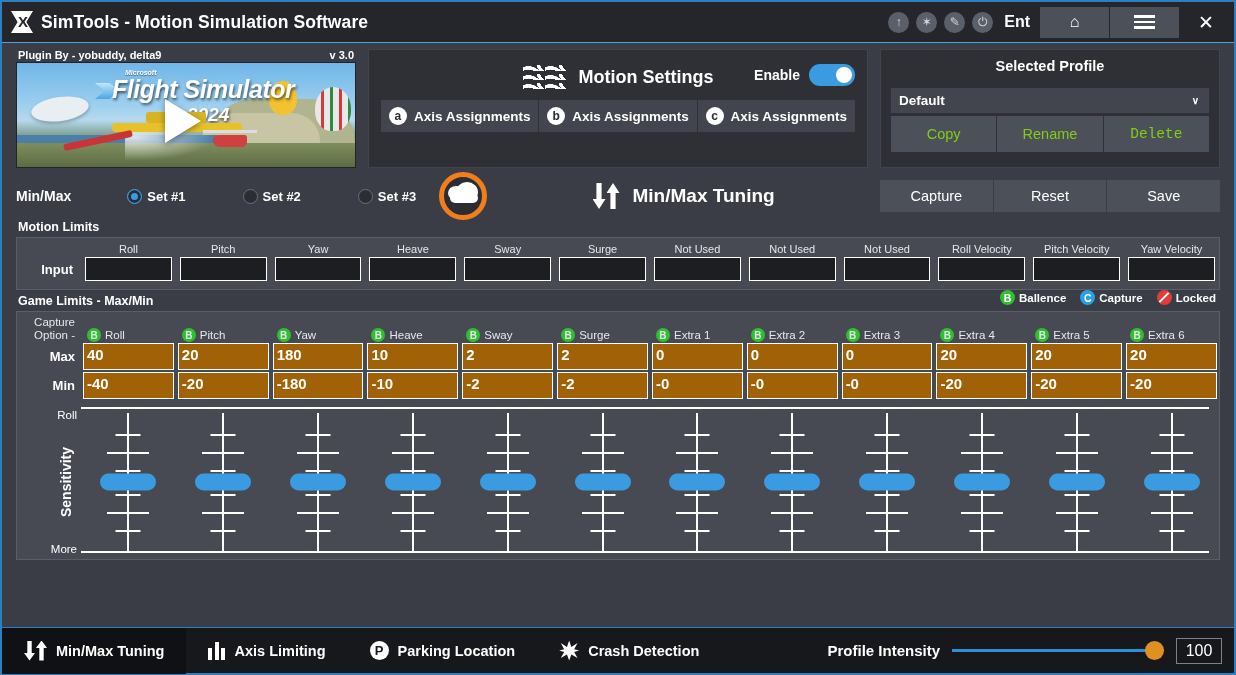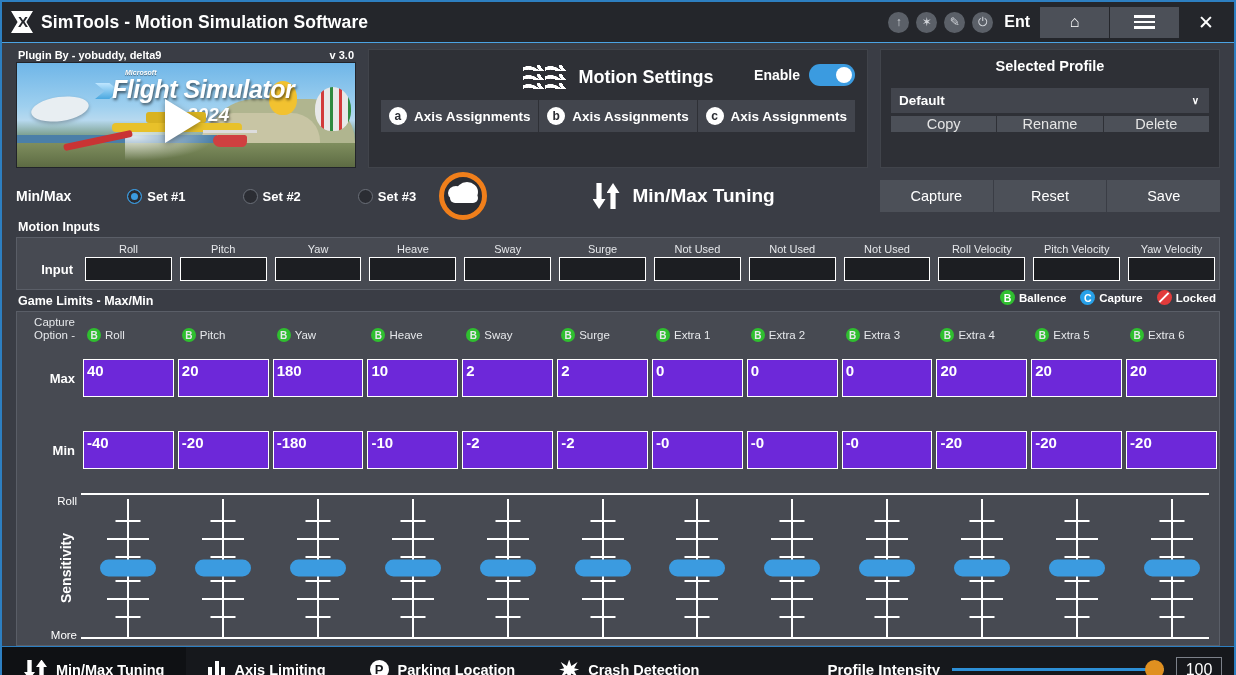--- a/index.html
+++ b/index.html
@@ -142,25 +142,25 @@
   
   .profile-panel { width: 340px; padding: 8px 10px 10px 10px; }
   .profile-title { color: #fff; font-size: 14.5px; font-weight: bold; text-align: center; margin-bottom: 14px; }
   .profile-select {
     height: 25px; background: #42454d; color: #fff; font-size: 13.5px; font-weight: bold;
     display: flex; align-items: center; padding: 0 8px; position: relative;
   }
   .profile-select .chev-d { position: absolute; right: 10px; font-size: 10px; }
   .profile-btns { display: flex; margin-top: 3px; }
   .profile-btns > div {
-    flex: 1; height: 16px; background: #4c5058; color: #e5e5e5;
+    flex: 1; height: 36px; background: #4c5058; color: #84cc16;
     font-size: 14.5px; display: flex; align-items: center; justify-content: center;
     border-right: 1px solid #2e3036;
   }
-  .profile-btns > div:last-child { border-right: none; }
+  .profile-btns > div:last-child { border-right: none; font-family: Liberation Mono, monospace; }
 
   
   .mmrow { display: flex; align-items: center; padding: 8px 14px 0 14px; height: 48px; }
   .mm-label { color: #fff; font-size: 14px; font-weight: bold; margin-right: 16px; }
   .radio-item { display: flex; align-items: center; gap: 5px; margin-right: 17px; margin-left: 40px; }
   .radio {
     width: 15px; height: 15px; border-radius: 50%; background: #2b2d33; border: 1px solid #6a6f78;
   }
   .radio.on { background: #3b9be0; border-color: #3b9be0; box-shadow: inset 0 0 0 3px #2b2d33, inset 0 0 0 9px #3b9be0; }
   .radio-item span { color: #fff; font-size: 13px; font-weight: bold; }
@@ -214,21 +214,21 @@
 
   .gl-headrow { display: flex; align-items: flex-end; padding: 4px 0 1px 0; }
   .gl-lead { width: 64px; color: #e6e8eb; font-size: 11.5px; text-align: right; padding-right: 6px; line-height: 13px; }
   .gl-col { flex: 1; display: flex; align-items: center; gap: 4px; padding-left: 6px; }
   .gl-col span { color: #e6e8eb; font-size: 11.5px; }
   .dot.sm { width: 14px; height: 14px; font-size: 10px; }
 
   .gl-valrow { display: flex; align-items: center; margin-bottom: 2px; }
   .gl-valrow .gl-lead { color: #fff; font-size: 13px; font-weight: bold; width: 64px; text-align: right; padding-right: 6px; }
   .gl-field {
-    flex: 1; height: 38px; background: #6d28d9; border: 1.5px solid #fff; margin: 16px 2px;
+    flex: 1; height: 27px; background: #a16207; border: 1.5px solid #fff; margin: 0 2px;
     color: #fff; font-size: 15px; font-weight: bold; padding: 0 3px; line-height: 22px;
   }
 
   
   .slider-area { display: flex; padding: 6px 0 2px 0; position: relative; height: 158px; }
   .slider-lead { width: 64px; position: relative; }
   .lbl-less { position: absolute; right: 4px; top: 2px; color: #fff; font-size: 11.5px; }
   .lbl-more { position: absolute; right: 4px; bottom: 2px; color: #fff; font-size: 11.5px; }
   .lbl-sens {
     position: absolute; left: 14px; top: 50%; transform: translateY(-50%) rotate(-90deg);
@@ -410,21 +410,21 @@
         <span class="mm-center-title">Min/Max Tuning</span>
       </div>
 
       <div class="crs-btns">
         <div>Capture</div>
         <div>Reset</div>
         <div>Save</div>
       </div>
     </div>
 
-    <div class="sec-title">Motion Inputs</div>
+    <div class="sec-title">Motion Limits</div>
     <div class="sec-box">
       <div class="mi-head">
         <div class="mi-lead"></div>
         <div class="mi-col">Roll</div>
         <div class="mi-col">Pitch</div>
         <div class="mi-col">Yaw</div>
         <div class="mi-col">Heave</div>
         <div class="mi-col">Sway</div>
         <div class="mi-col">Surge</div>
         <div class="mi-col">Not Used</div>

